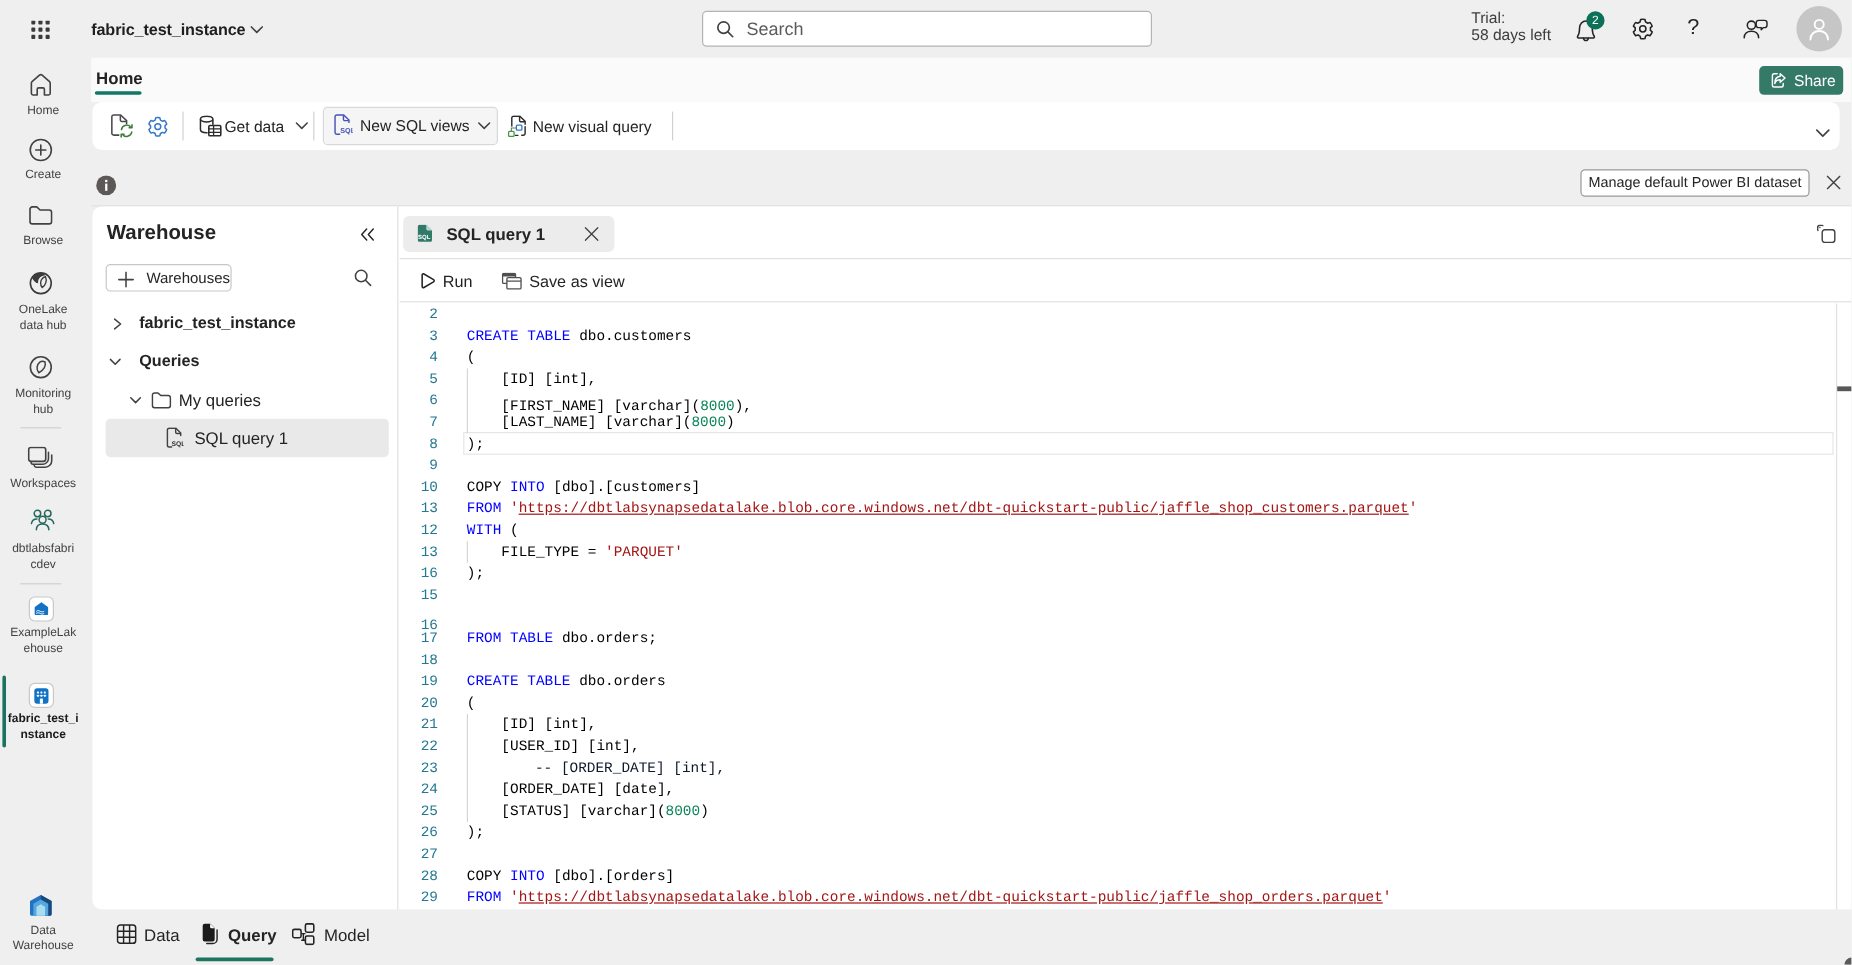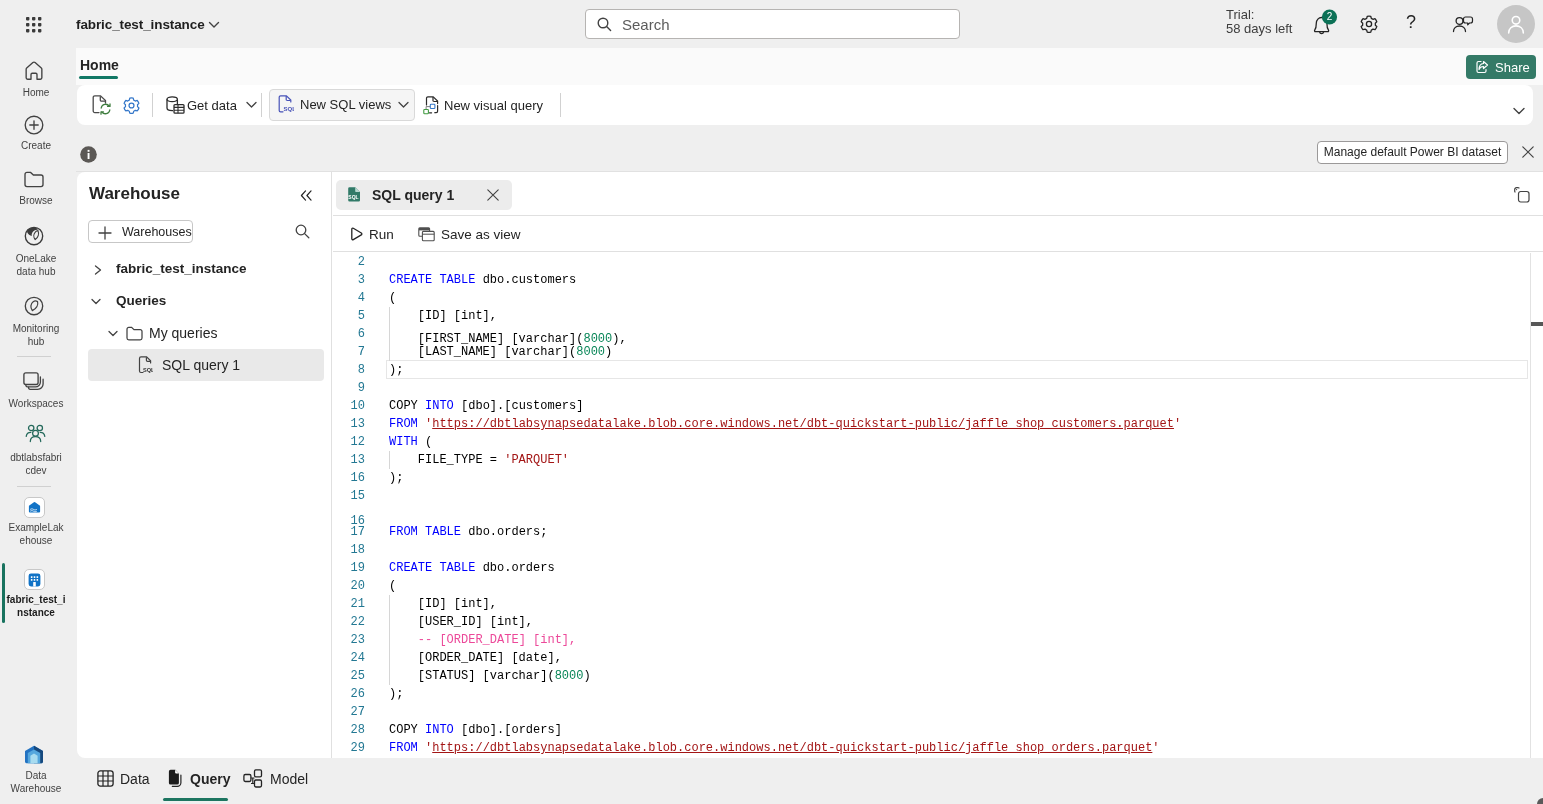--- a/index.html
+++ b/index.html
@@ -44,21 +44,21 @@
 #tab1 { position:absolute; left:3px; top:8px; width:176px; height:30px; background:#ececec; border-radius:5px; }
 #tab1 .tname { position:absolute; left:36px; top:7px; font-size:14px; font-weight:700; }
 #runrow { position:absolute; left:0; top:44px; width:1210px; height:36px; border-bottom:1px solid #e0e0e0;text-align:right; }
 #runrow .rlabel { position:absolute; top:11px; font-size:13.5px; color:#242424; }
 #code { position:absolute; left:0; top:81px; width:1210px; height:505px; font-family:"Liberation Mono", monospace; font-size:12px; line-height:18px; color:#000; }
 .cl { position:absolute; left:56px; white-space:pre; }
 .ln { position:absolute; left:0; width:32px; text-align:right; color:#237893; }
 .k { color:#0000ff; }
 .n { color:#098658; }
 .s { color:#a31515; }
-.cm { color:#ec4899; }
+.cm { color:#0f172a;margin-left:28px; }
 .u { text-decoration:underline; }
 #curline { position:absolute; left:53px; top:107px; width:1142px; height:19px; border:1px solid #e6e6e6; box-sizing:border-box; }
 .guide { position:absolute; left:56px; width:1px; background:#d6d6d6; }
 #ruler { position:absolute; left:1197px; top:0px; width:1px; height:505px; background:#e2e2e2; }
 #rulerdash { position:absolute; left:1198px; top:69px; width:12px; height:4px; background:#575757; }
 
 #bottombar { left:76px; top:758px; width:1467px; height:46px; background:#efefef; }
 .btab { position:absolute; top:13px; font-size:14px; color:#242424; }
 #qline { left:87px; top:40px; width:65px; height:2.5px; background:#1d7560; border-radius:2px; position:absolute; }
 

